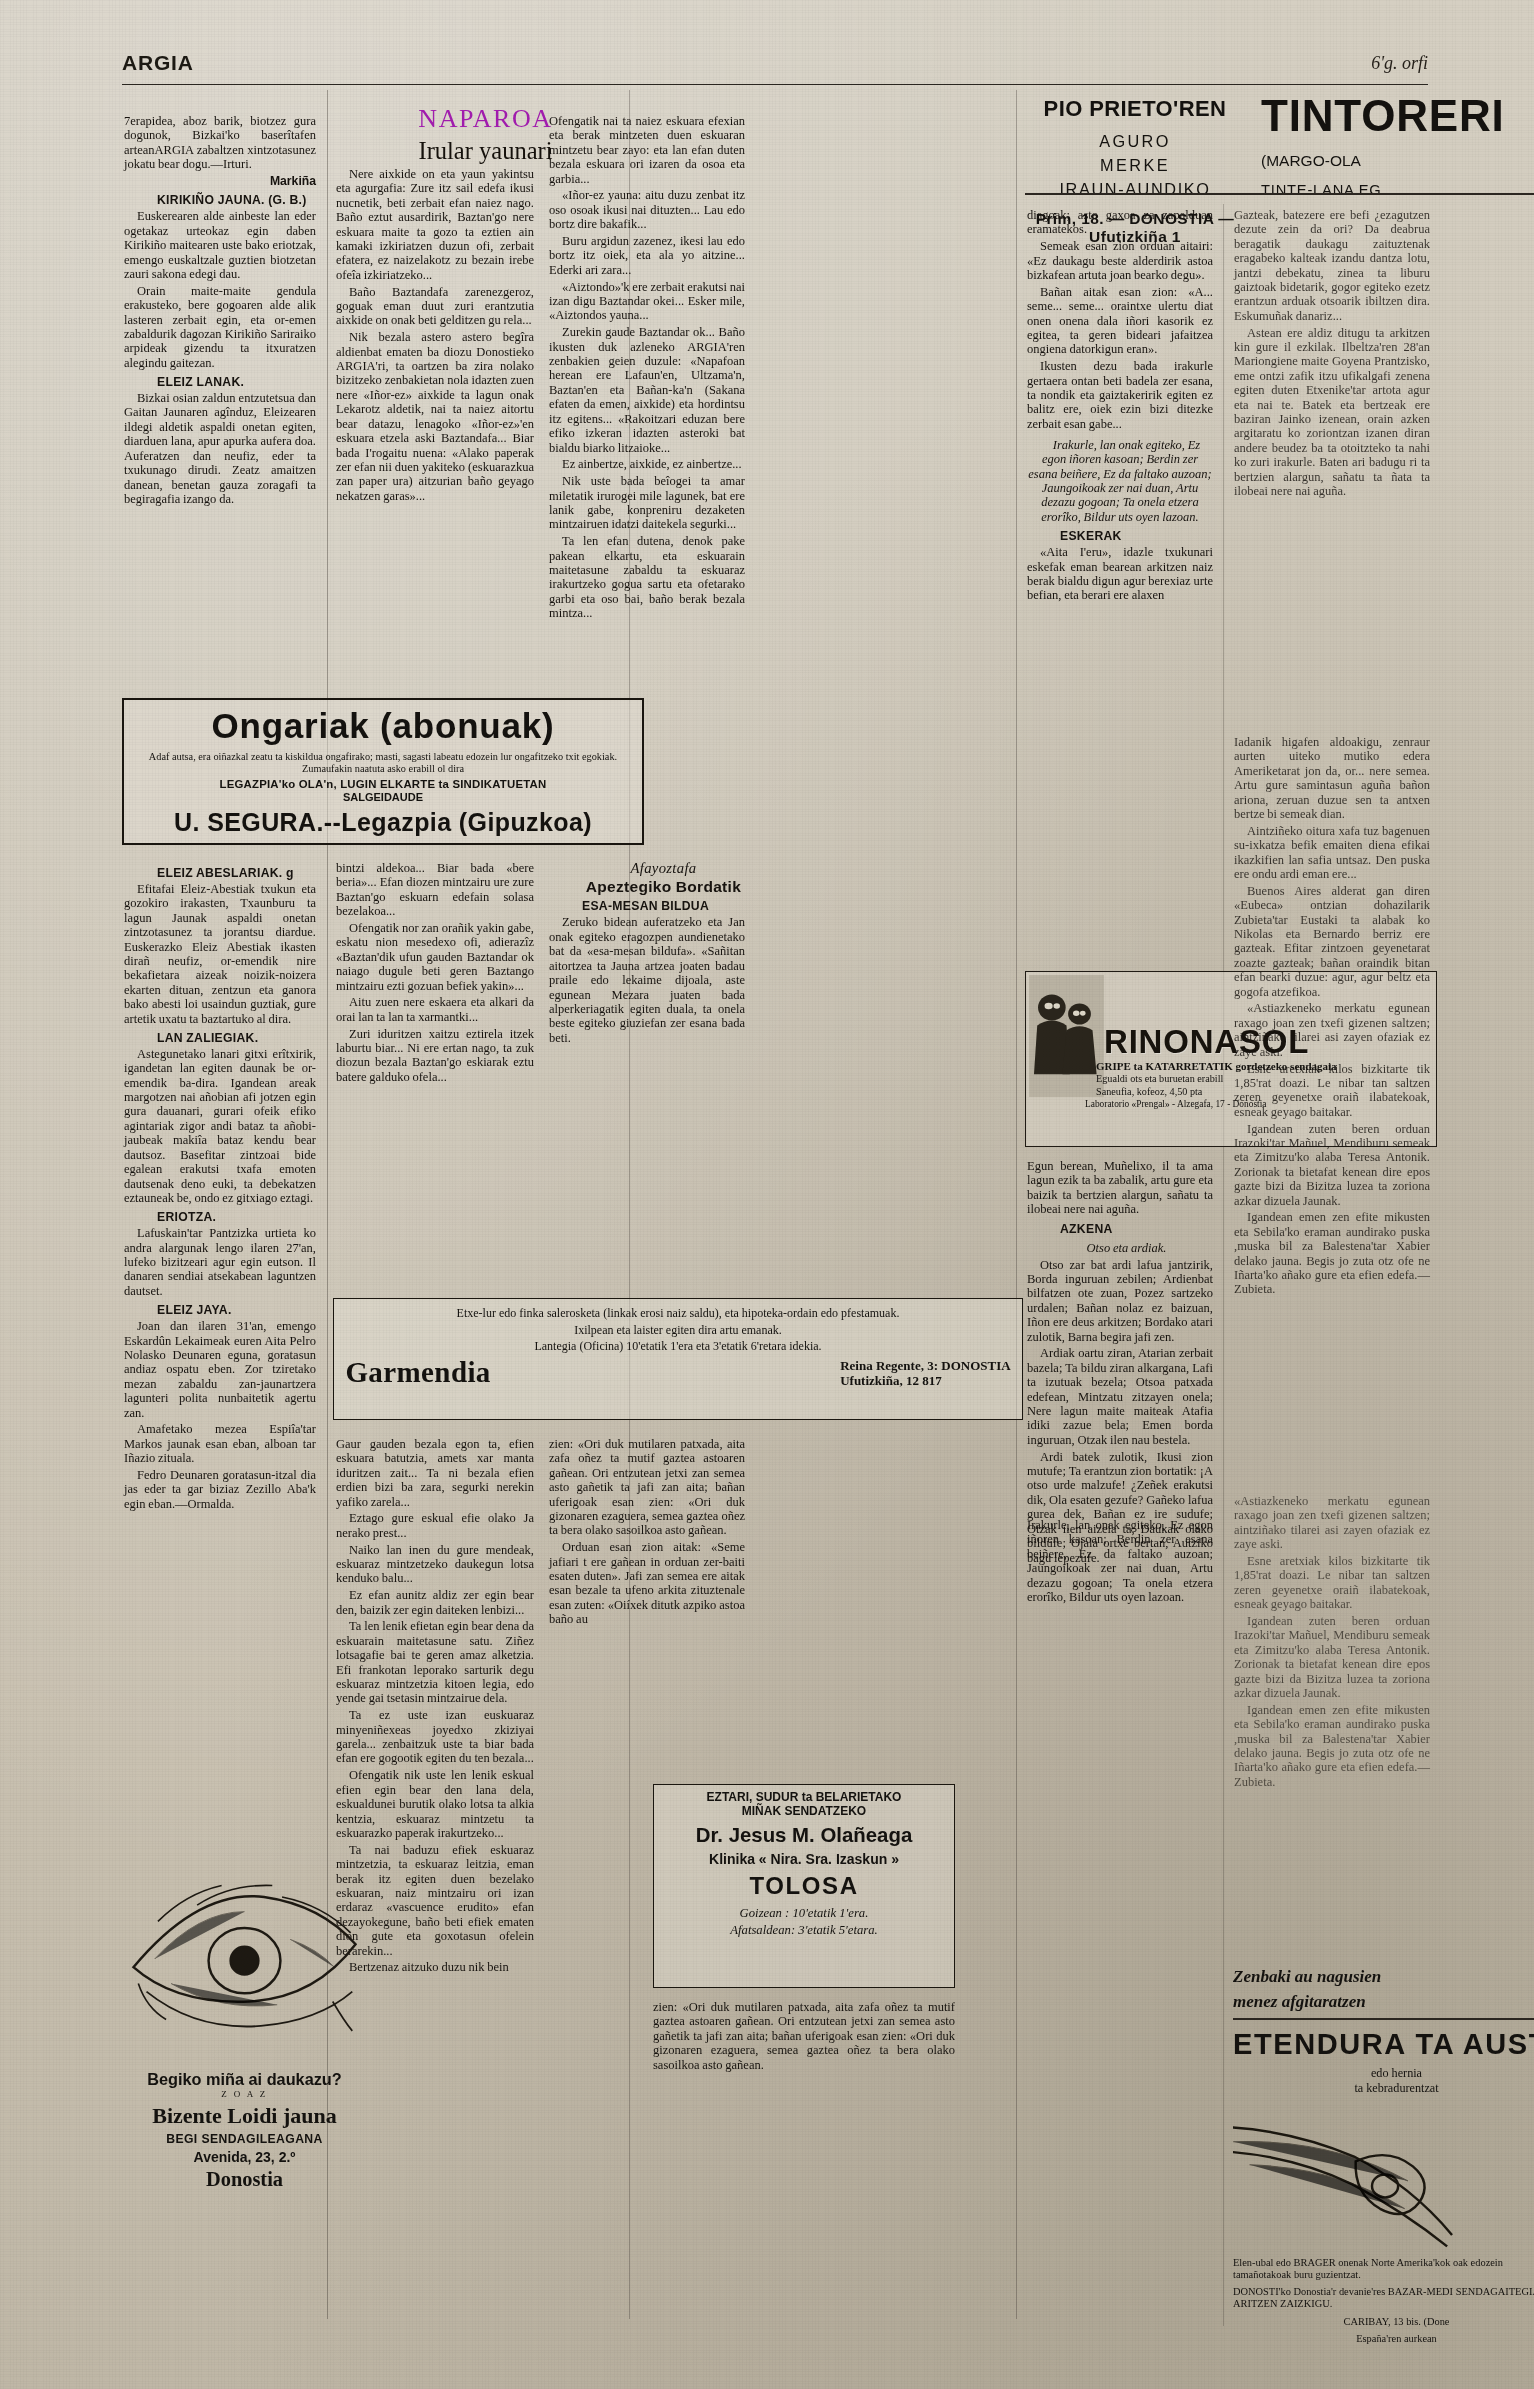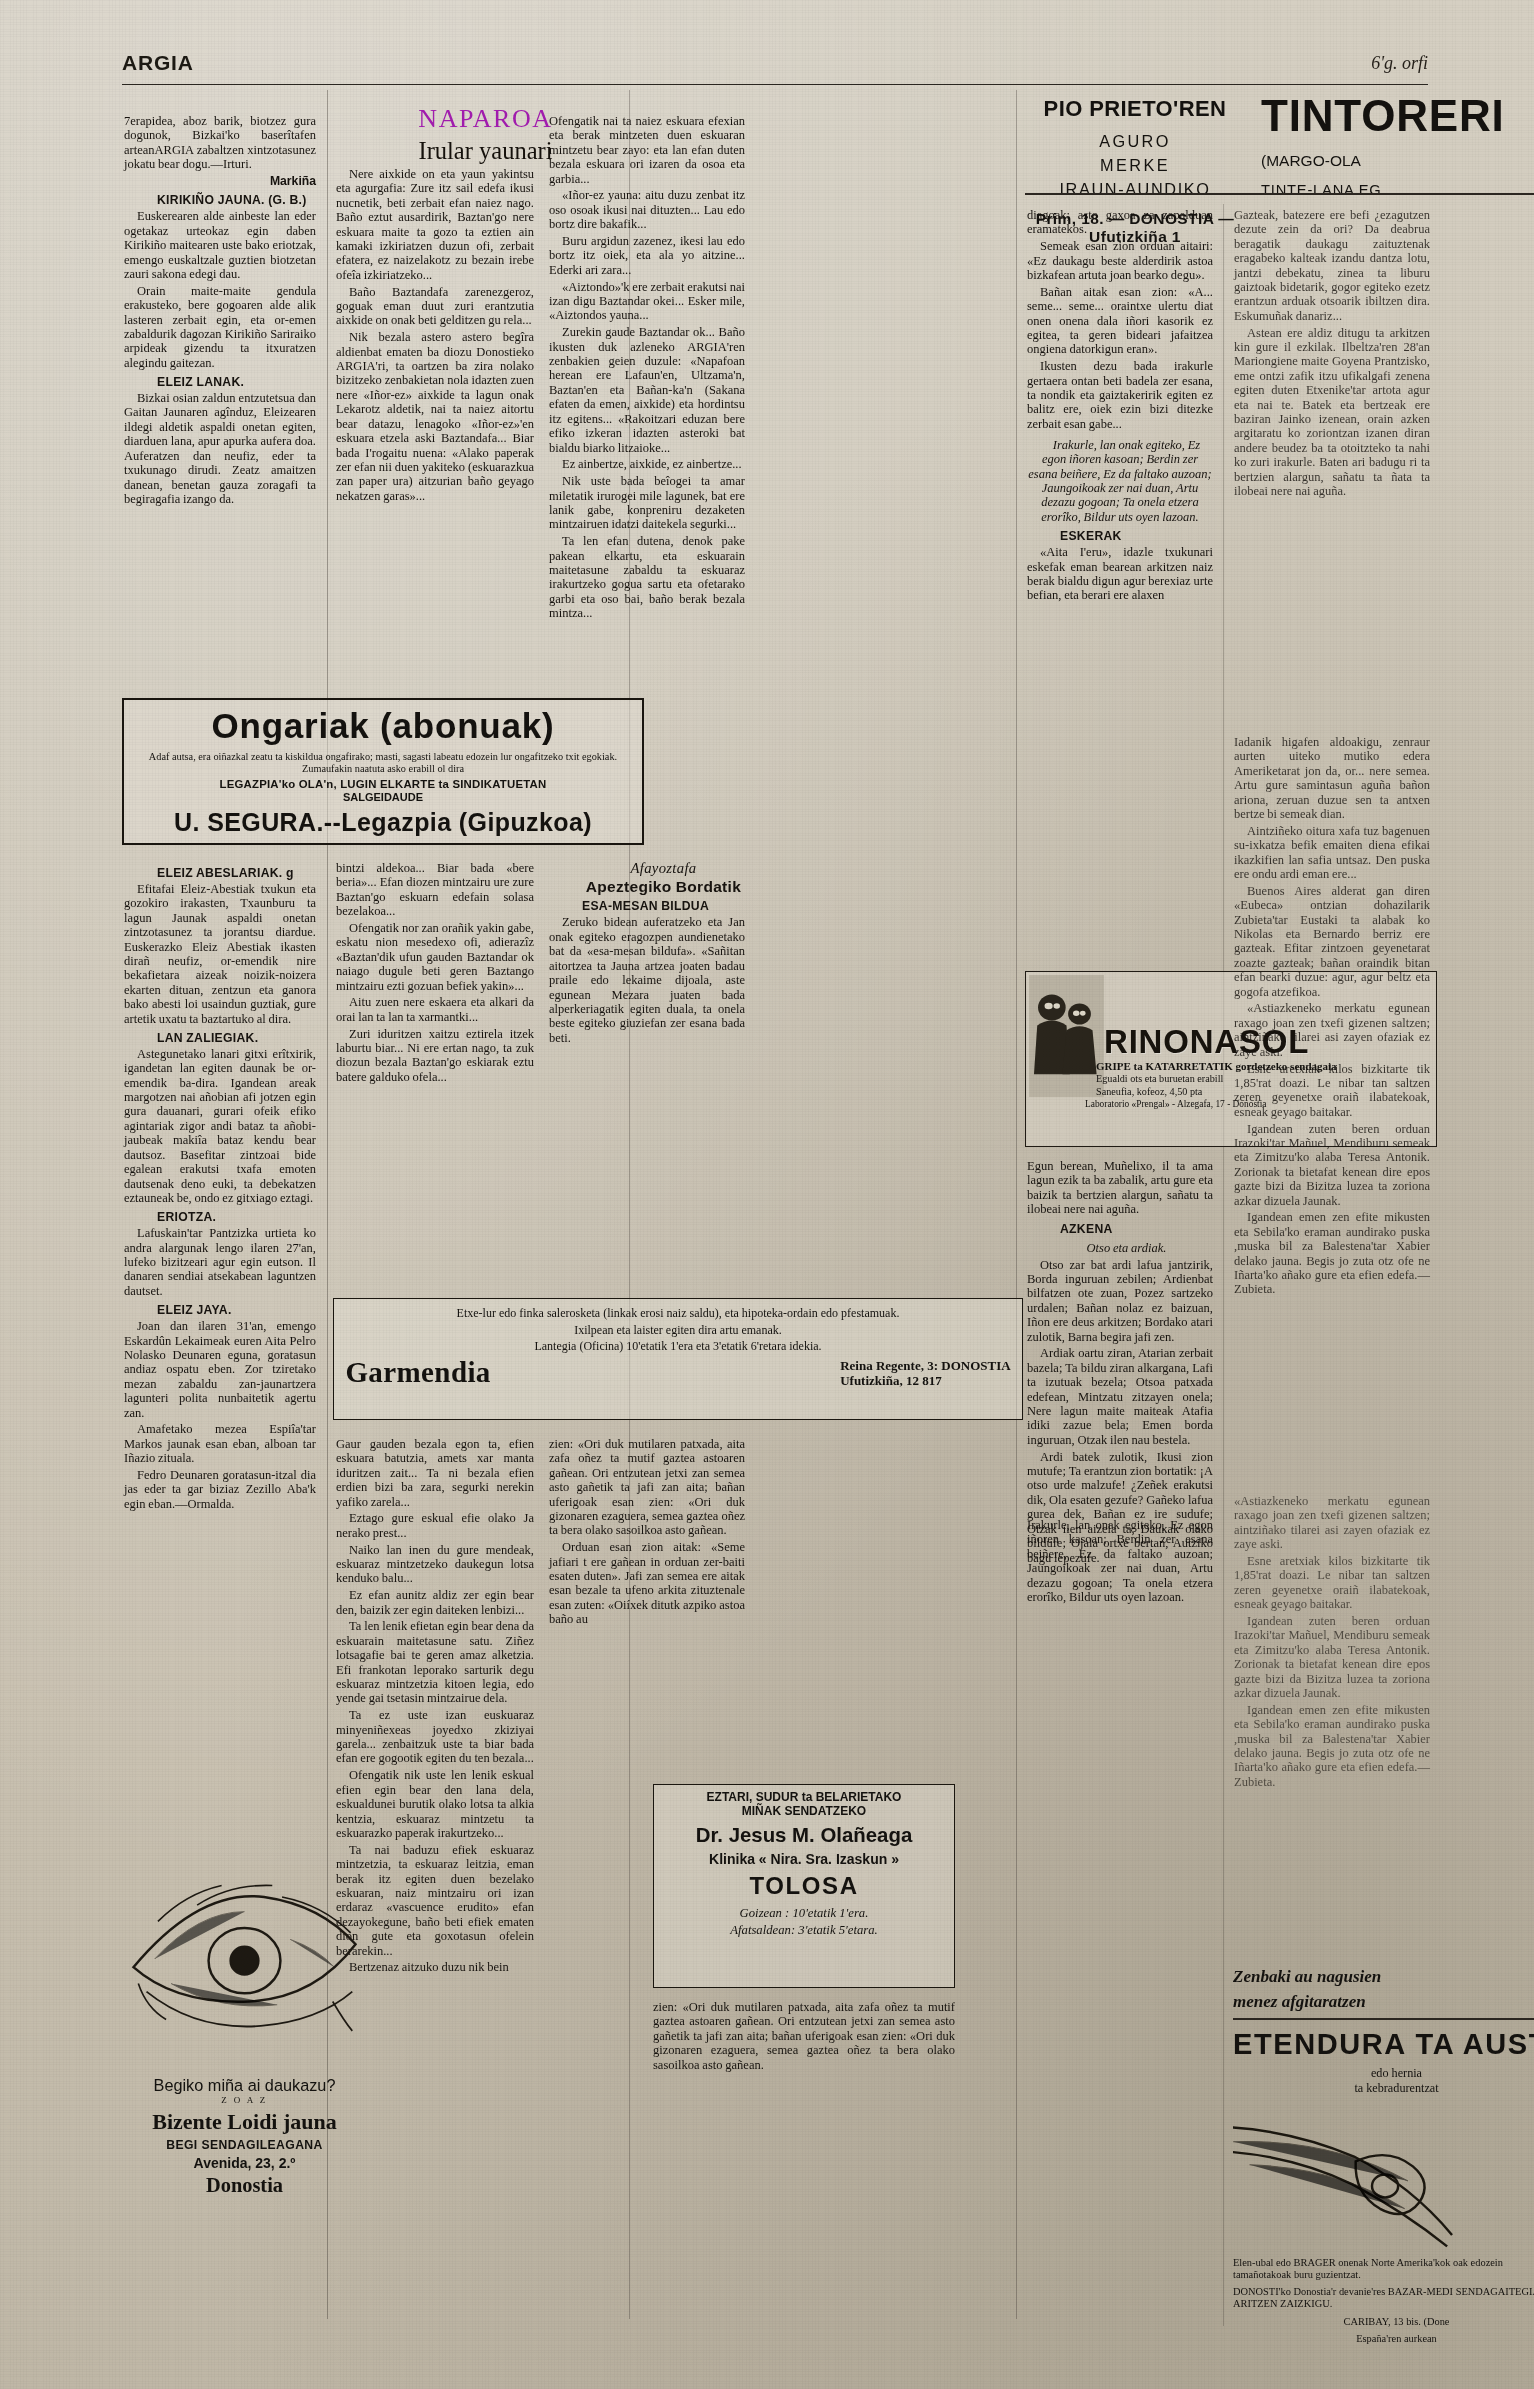--- a/index.html
+++ b/index.html
@@ -153,21 +153,21 @@
   .olaneta .kl{font-family:"Liberation Sans",sans-serif;font-weight:bold;font-size:14px;margin-top:4.9px;}
   .olaneta .tol{font-family:"Liberation Sans",sans-serif;font-weight:bold;font-size:24px;margin-top:4.1px;letter-spacing:1.6px;}
   .olaneta .hr1{font-size:12.7px;margin-top:6.5px;font-style:italic;}
   .olaneta .hr2{font-size:12.7px;margin-top:2.4px;font-style:italic;}
 
   
   .eyead{
     position:absolute;left:122px;top:1869px;width:245px;height:367px;text-align:center;
   }
   .eyead .cut{width:245px;height:180px;}
-  .eyead .e1{font-family:"Liberation Sans",sans-serif;font-weight:normal;font-size:16.3px;margin-top:23px;}
+  .eyead .e1{font-family:"Liberation Sans",sans-serif;font-weight:bold;font-size:16.3px;margin-top:17px;}
   .eyead .e2{font-family:"Liberation Serif",serif;font-weight:bold;font-size:22px;margin-top:4.1px;}
   .eyead .e3{font-family:"Liberation Sans",sans-serif;font-weight:bold;font-size:12.2px;margin-top:3.3px;letter-spacing:0.4px;}
   .eyead .e4{font-family:"Liberation Sans",sans-serif;font-weight:bold;font-size:14px;margin-top:2.4px;}
   .eyead .e5{font-family:"Liberation Serif",serif;font-weight:bold;font-size:20.4px;margin-top:3.3px;}
 
   
   .rinon{
     position:absolute;left:1025px;top:971px;width:412px;height:176px;
     border:1.6px solid #201b14;
     background:rgba(222,216,203,.5);

